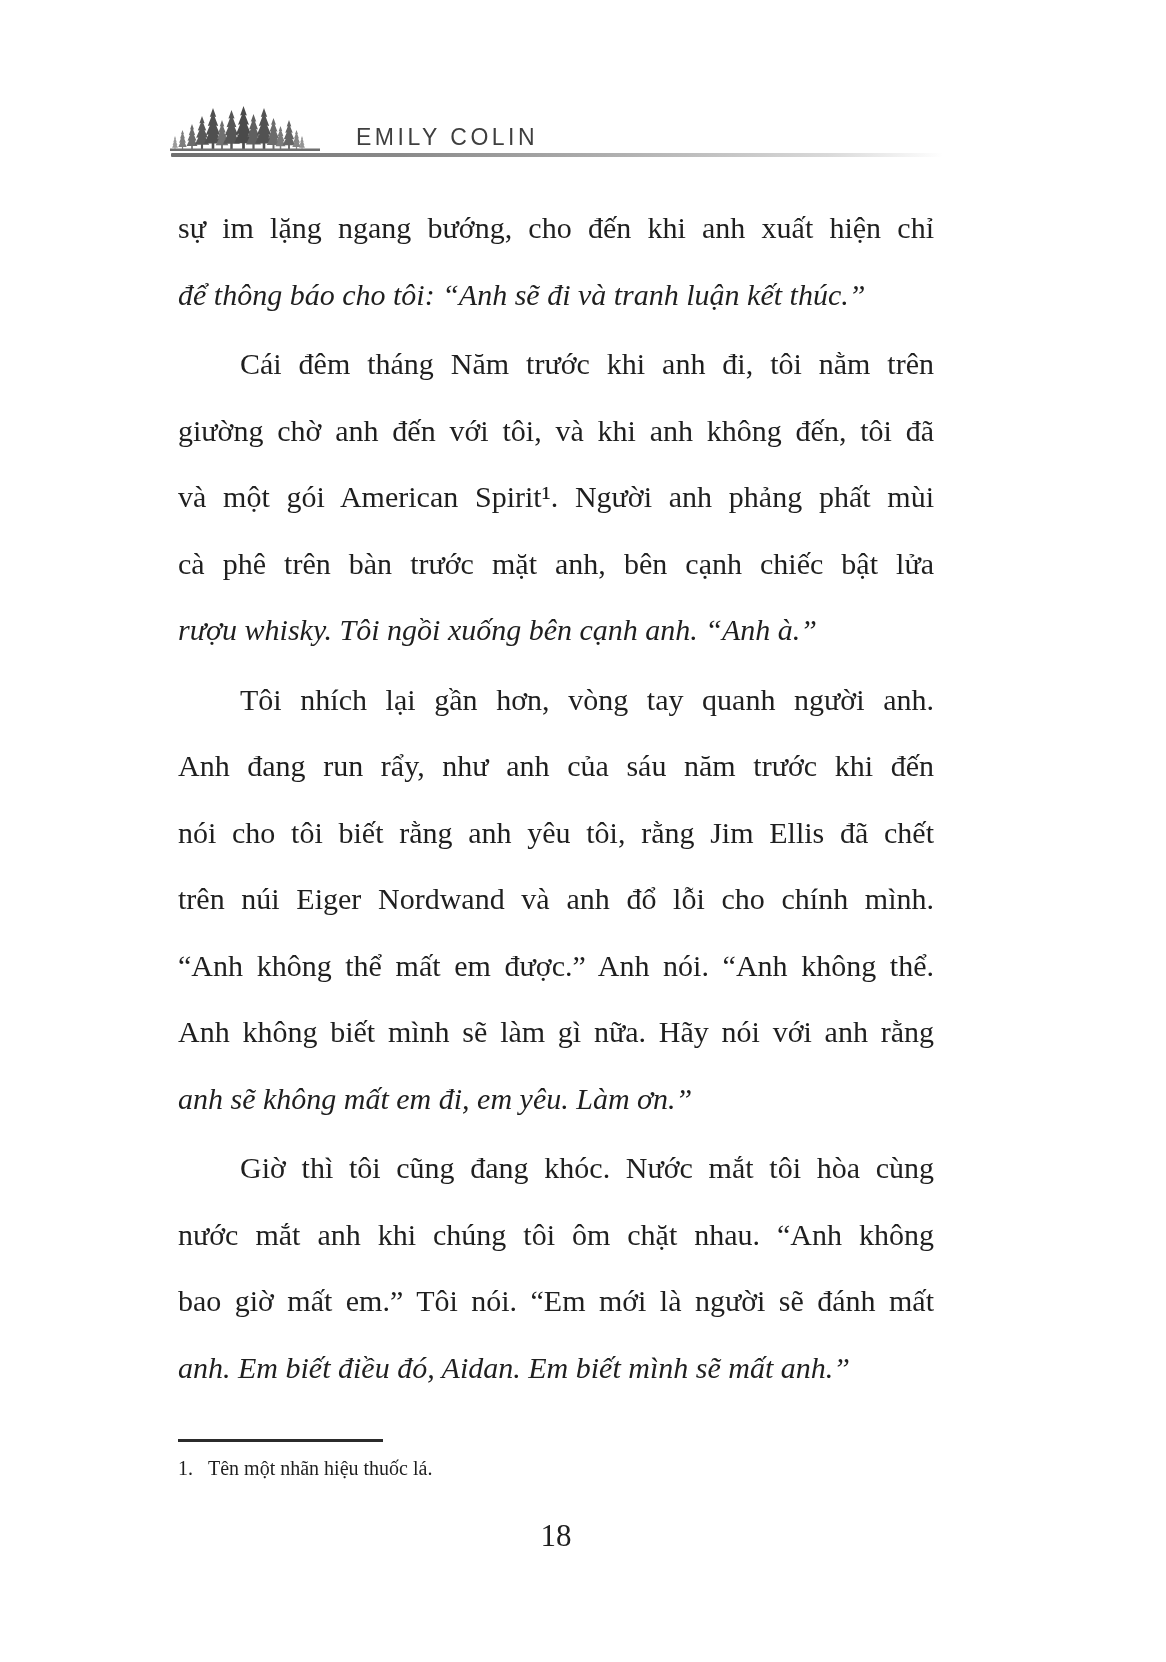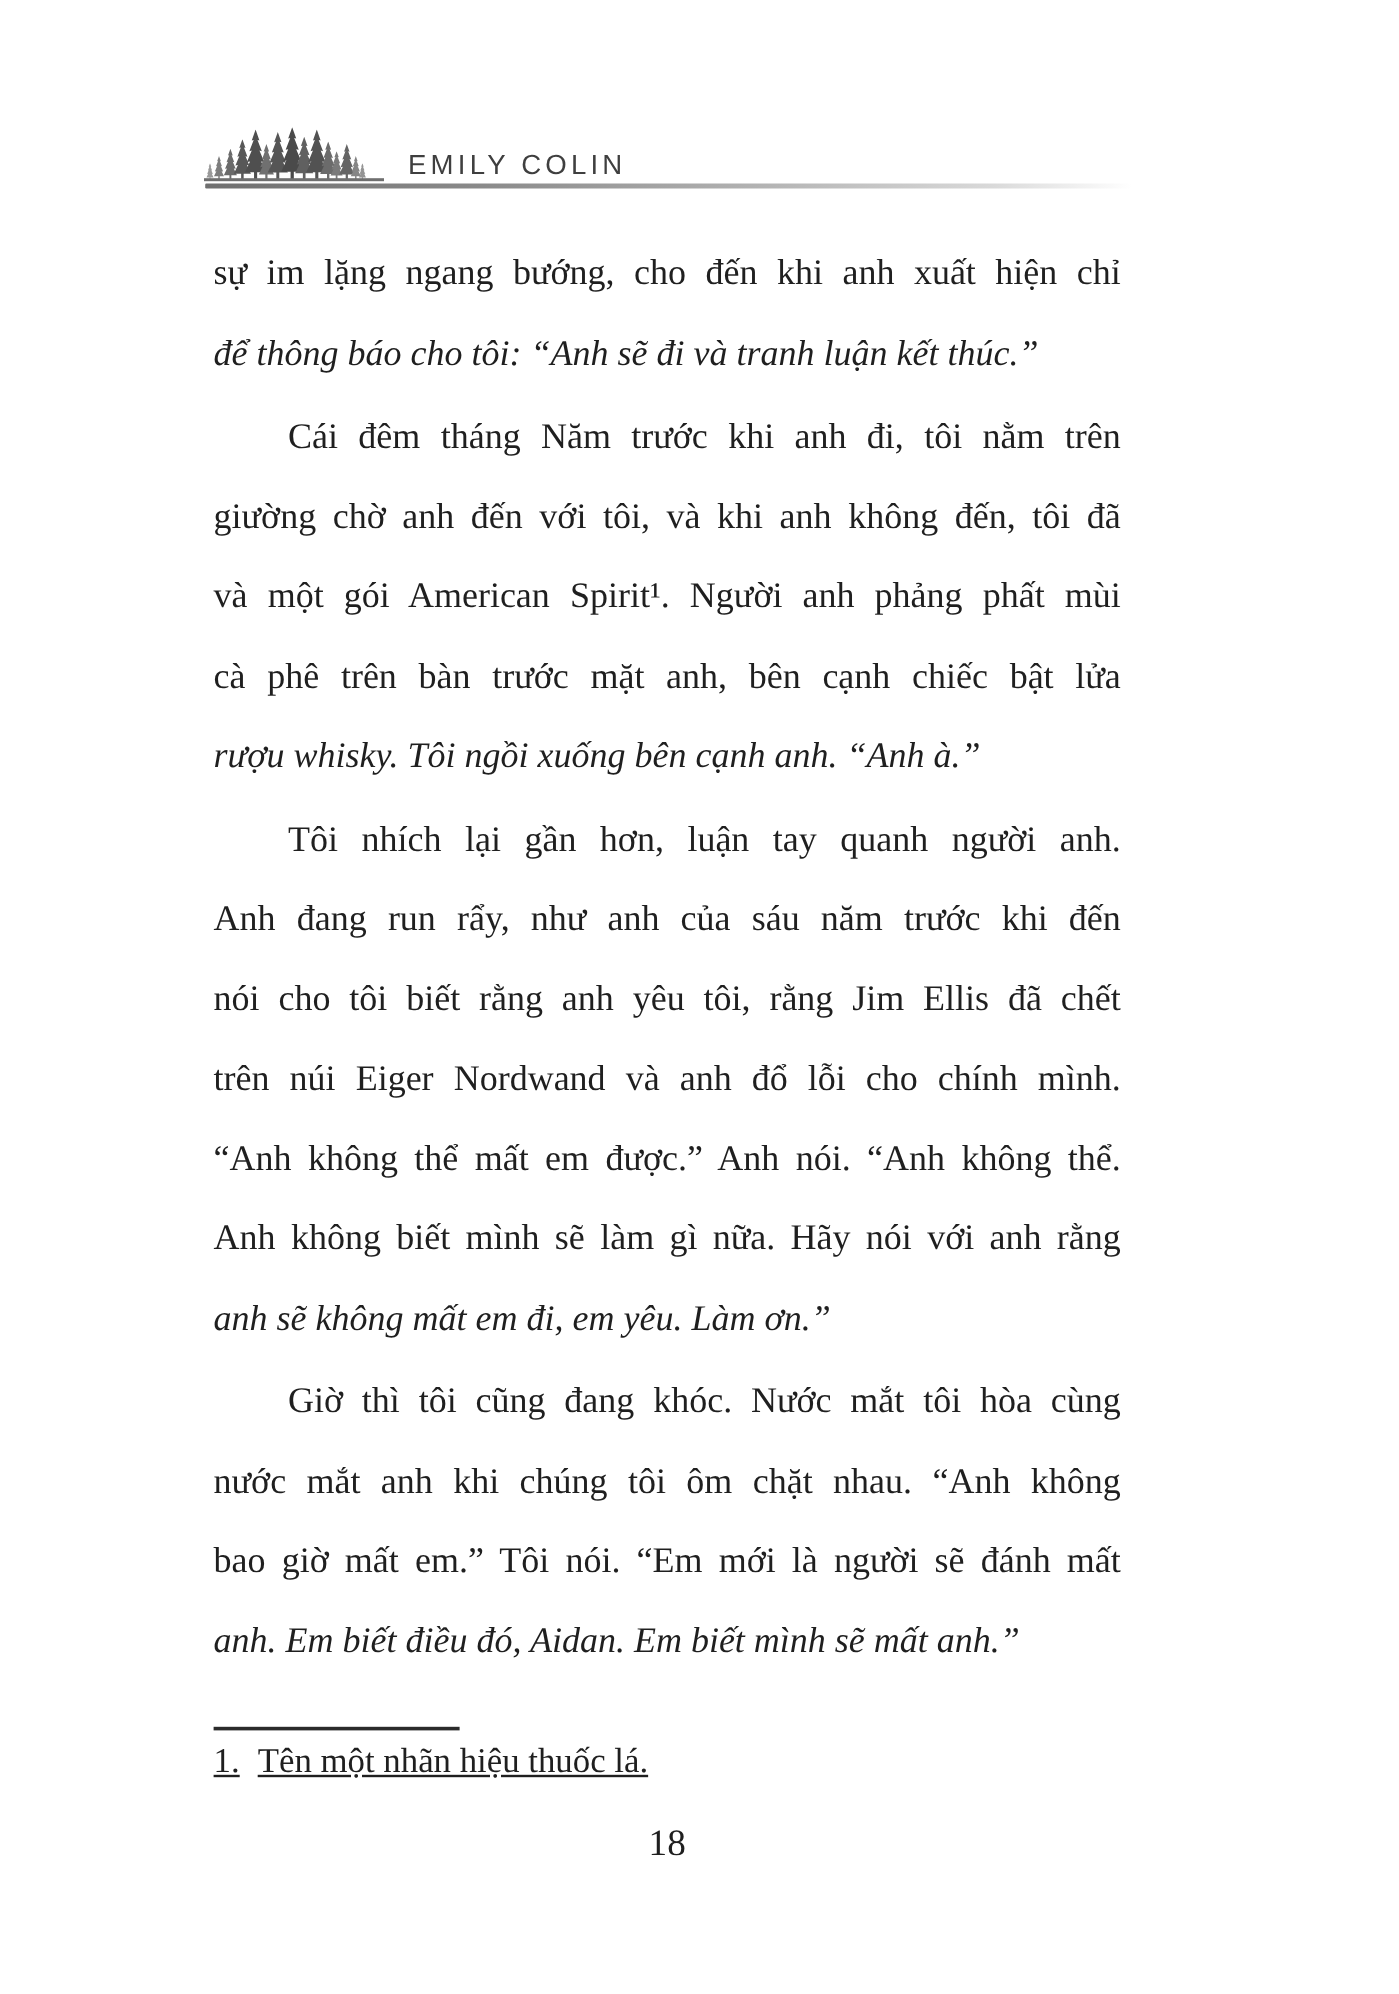--- a/index.html
+++ b/index.html
@@ -11,21 +11,21 @@
     background: #ffffff;
     font-family: "Liberation Serif", "DejaVu Serif", serif;
     color: var(--text, #1f1f1f);
     overflow: hidden;
   }
 
   
   .header { position: absolute; left: 0; top: 0; width: 100%; }
   .forest { position: absolute; left: 170px; top: 104px; width: 150px; height: 50px; }
   .author {
-    position: absolute; left: 340px; top: 124px;
+    position: absolute; left: 356px; top: 124px;
     font-family: "Liberation Sans", sans-serif;
     font-size: 23px; letter-spacing: 3.5px;
     color: var(--header-gray, #3f3f3f);
     white-space: nowrap;
   }
   .header-rule {
     position: absolute; left: 171px; top: 153px;
     width: 772px; height: 4px;
     background: linear-gradient(to right,
       #6f6f6f 0%, #8a8a8a 30%, #b3b3b3 60%, #d9d9d9 85%, rgba(255,255,255,0) 100%);
@@ -48,21 +48,21 @@
   .line.endline { text-align-last: left; font-style: italic; }
   .line.indent { text-indent: 62px; }
 
   
   .footnote-rule {
     position: absolute; left: 178px; top: 1439px;
     width: 205px; height: 3px; background: #2b2b2b;
   }
   .footnote {
     position: absolute; left: 178px; top: 1448px; width: 756px;
-    font-size: 29px; line-height: 40px; text-decoration: underline;
+    font-size: 20px; line-height: 40px;
   }
   .footnote .fn-marker { margin-right: 15px; }
 
   
   .page-number {
     position: absolute; left: 178px; top: 1518px; width: 756px;
     text-align: center; font-size: 31px;
   }
 </style>
 </head>
@@ -102,21 +102,21 @@
       <div class="line endline">để thông báo cho tôi: “Anh sẽ đi và tranh luận kết thúc.”</div>
     </div>
     <div class="para">
       <div class="line indent">Cái đêm tháng Năm trước khi anh đi, tôi nằm trên</div>
       <div class="line">giường chờ anh đến với tôi, và khi anh không đến, tôi đã</div>
       <div class="line">và một gói American Spirit¹. Người anh phảng phất mùi</div>
       <div class="line">cà phê trên bàn trước mặt anh, bên cạnh chiếc bật lửa</div>
       <div class="line endline">rượu whisky. Tôi ngồi xuống bên cạnh anh. “Anh à.”</div>
     </div>
     <div class="para">
-      <div class="line indent">Tôi nhích lại gần hơn, luận tay quanh người anh.</div>
+      <div class="line indent">Tôi nhích lại gần hơn, vòng tay quanh người anh.</div>
       <div class="line">Anh đang run rẩy, như anh của sáu năm trước khi đến</div>
       <div class="line">nói cho tôi biết rằng anh yêu tôi, rằng Jim Ellis đã chết</div>
       <div class="line">trên núi Eiger Nordwand và anh đổ lỗi cho chính mình.</div>
       <div class="line">“Anh không thể mất em được.” Anh nói. “Anh không thể.</div>
       <div class="line">Anh không biết mình sẽ làm gì nữa. Hãy nói với anh rằng</div>
       <div class="line endline">anh sẽ không mất em đi, em yêu. Làm ơn.”</div>
     </div>
     <div class="para">
       <div class="line indent">Giờ thì tôi cũng đang khóc. Nước mắt tôi hòa cùng</div>
       <div class="line">nước mắt anh khi chúng tôi ôm chặt nhau. “Anh không</div>

